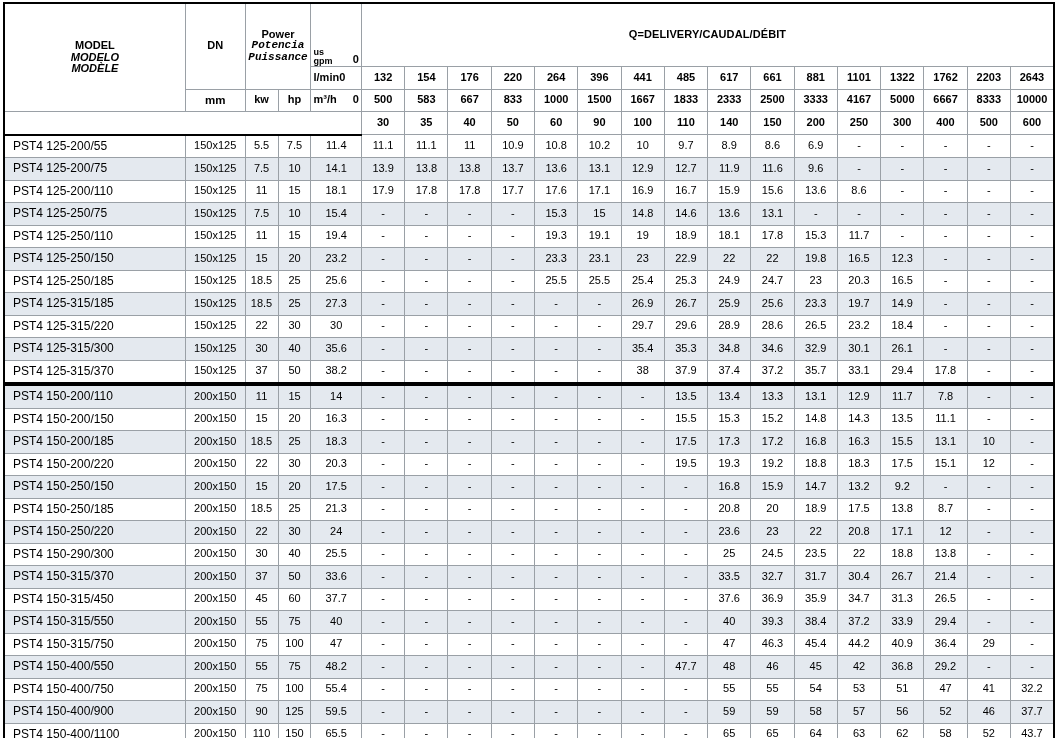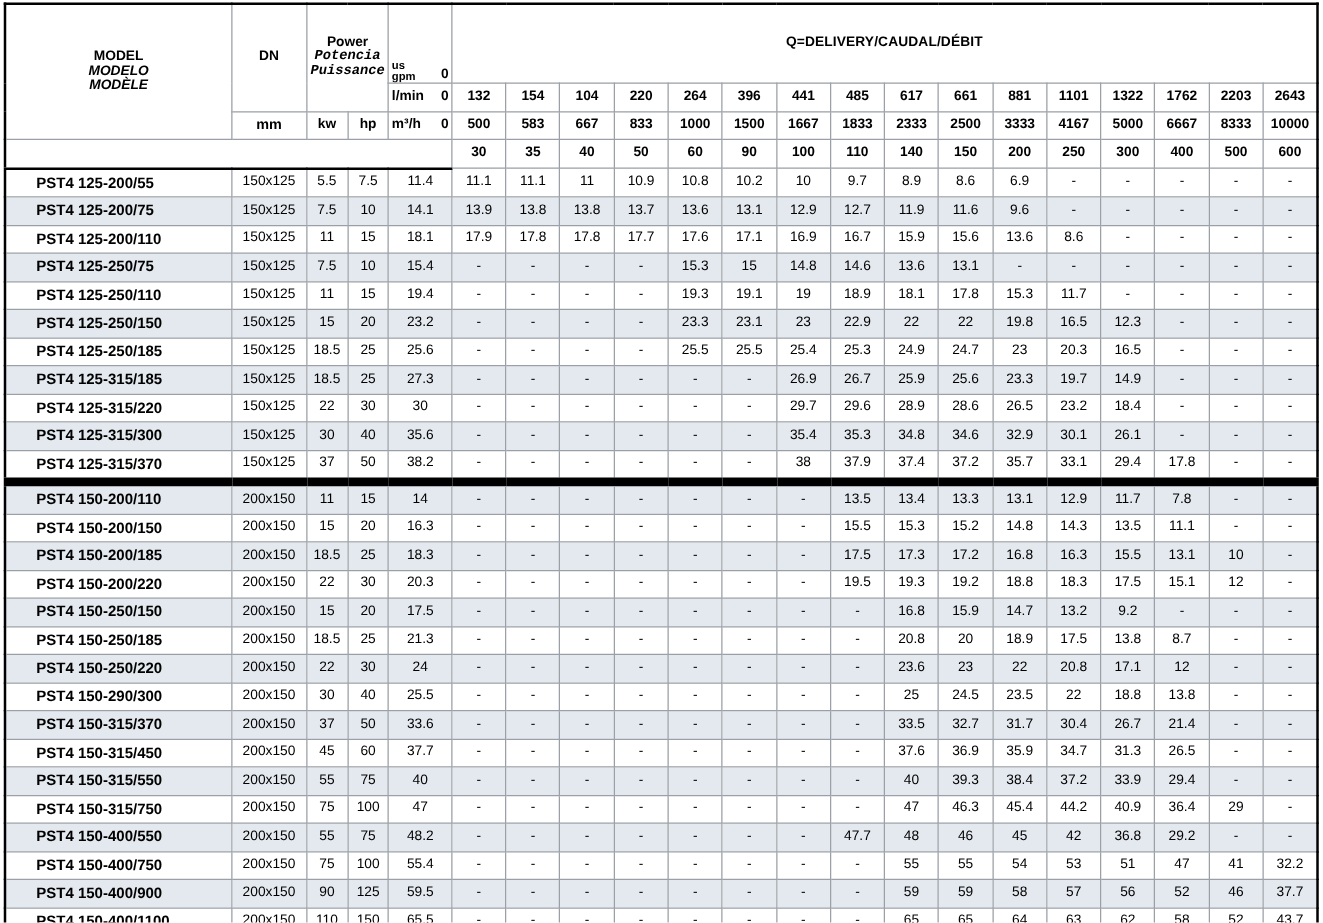--- a/index.html
+++ b/index.html
@@ -64,31 +64,31 @@
     font-weight: bold;
     letter-spacing: 0.1px;
   }
   .zero-col { font-size: 11px; font-weight: bold; }
   .flow-val { font-size: 11.5px; font-weight: bold; }
   .flow-val.small { font-size: 11px; }
 
   
   tbody td.model {
     text-align: left;
-    padding-left: 24px;
+    padding-left: 8px;
     font-size: 12px;
-    font-weight: bold;
+    font-weight: normal;
   }
   tbody td {
     font-size: 11.5px;
     color: #000;
   }
   tbody tr.alt td { background: #e4e9ef; }
   tbody tr.plain td { background: #ffffff; }
-  tbody tr.group-start td { border-top: 7px solid #000000; }
+  tbody tr.group-start td { border-top: 4px solid #000000; }
 
   col.c-model { width: 176px; }
   col.c-dn { width: 58px; }
   col.c-kw { width: 32px; }
   col.c-hp { width: 32px; }
   col.c-zero { width: 49px; }
   col.c-data { width: 42px; }
 </style>
 </head>
 <body>
@@ -137,28 +137,28 @@
               <span style="display:block">us</span>
               <span style="display:block">gpm</span>
             </span>
             <span class="zero-col">0</span>
           </div>
         </td>
         <td colspan="16" class="q-title">Q=DELIVERY/CAUDAL/DÉBIT</td>
       </tr>
       <tr>
         <td class="unit-small">
-          <div style="display:flex;justify-content:space-between;align-items:center;padding:0 2px;">
+          <div style="display:flex;align-items:center;padding:0 2px;">
             <span>l/min</span>
             <span class="zero-col">0</span>
           </div>
         </td>
         <td class="flow-val">132</td>
         <td class="flow-val">154</td>
-        <td class="flow-val">104</td>
+        <td class="flow-val">176</td>
         <td class="flow-val">220</td>
         <td class="flow-val">264</td>
         <td class="flow-val">396</td>
         <td class="flow-val">441</td>
         <td class="flow-val">485</td>
         <td class="flow-val">617</td>
         <td class="flow-val">661</td>
         <td class="flow-val">881</td>
         <td class="flow-val">1101</td>
         <td class="flow-val">1322</td>

